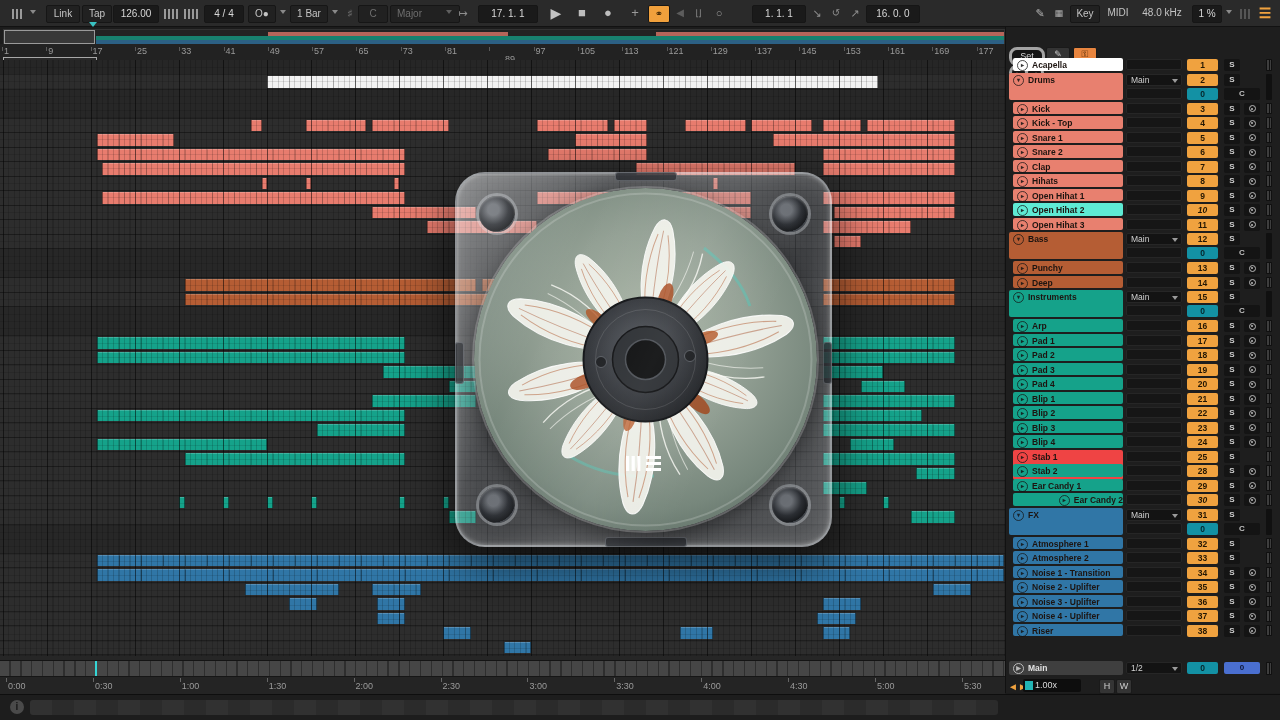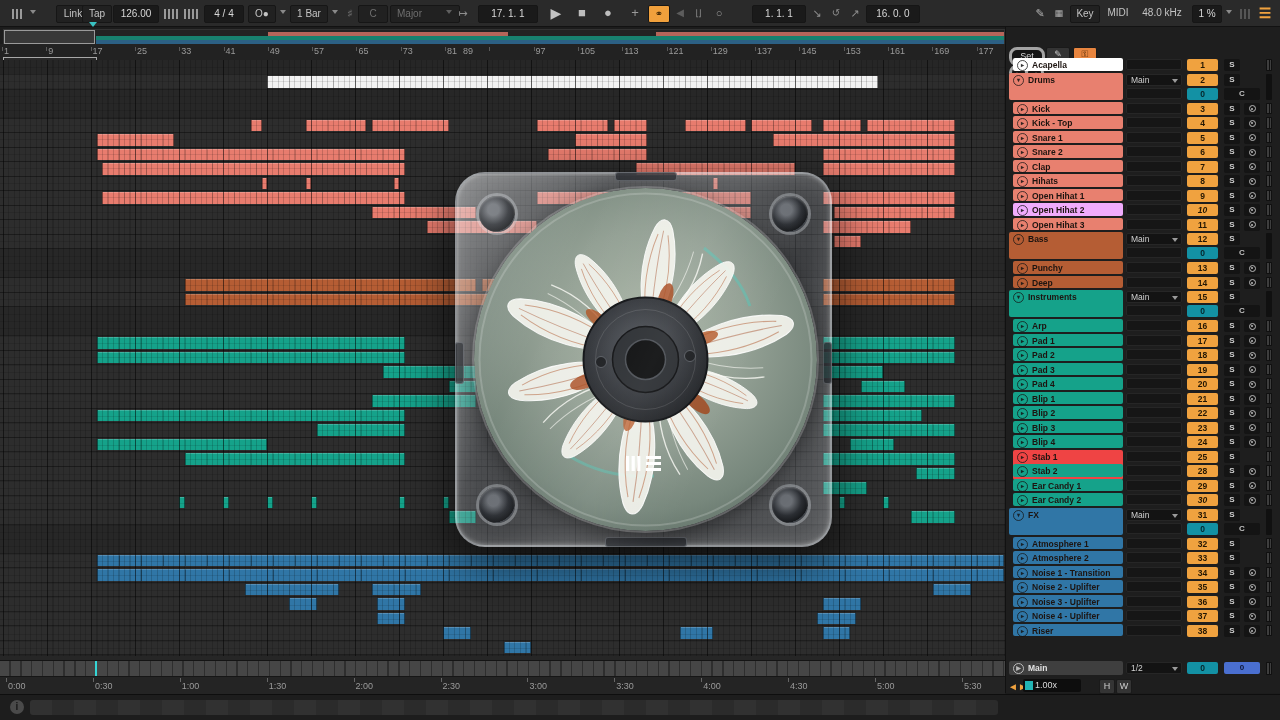--- a/index.html
+++ b/index.html
@@ -97,21 +97,21 @@
      box-shadow:0 0 0 2px rgba(255,255,255,0.22), 0 6px 22px rgba(0,0,0,0.45), inset 0 0 30px rgba(0,0,0,0.25);}
 </style>
 </head>
 <body>
 
 <div id="app">
 
   <div id="toolbar">
     <span class="ticon vbars" style="left:8px;width:18px;"><i></i><i></i><i></i></span>
     <span class="caret" style="left:30px;"></span>
-    <span class="tbox" style="left:46px;width:32px;margin-left:10px;">Link</span>
+    <span class="tbox" style="left:46px;width:32px;">Link</span>
     <span class="tbox" style="left:82px;width:28px;">Tap</span>
     <span class="tbox tnum" style="left:113px;width:44px;">126.00</span>
     <span class="ticon vbars" style="left:162px;width:18px;"><i></i><i></i><i></i><i></i></span>
     <span class="ticon vbars" style="left:182px;width:18px;"><i></i><i></i><i></i><i></i></span>
     <span class="tbox tnum" style="left:204px;width:38px;">4 / 4</span>
     <span class="tbox" style="left:248px;width:26px;">O●</span>
     <span class="caret" style="left:280px;"></span>
     <span class="tbox" style="left:290px;width:36px;">1 Bar</span>
     <span class="caret" style="left:332px;"></span>
     <span class="ticon" style="left:344px;width:12px;font-size:9px;color:#6e6e6e;">♯</span>
@@ -172,21 +172,21 @@
       <span class="barnum" style="left: 269.8px;">49</span>
       <span class="bartick" style="left: 312.1px;"></span>
       <span class="barnum" style="left: 314.1px;">57</span>
       <span class="bartick" style="left: 356.4px;"></span>
       <span class="barnum" style="left: 358.4px;">65</span>
       <span class="bartick" style="left: 400.7px;"></span>
       <span class="barnum" style="left: 402.7px;">73</span>
       <span class="bartick" style="left: 445px;"></span>
       <span class="barnum" style="left: 447px;">81</span>
       <span class="bartick" style="left: 489.3px;"></span>
-      <span class="barnum" style="left: 463px;">89</span>
+      <span class="barnum" style="left: 505px; margin-top: 8px;">89</span>
       <span class="bartick" style="left: 533.6px;"></span>
       <span class="barnum" style="left: 535.6px;">97</span>
       <span class="bartick" style="left: 577.9px;"></span>
       <span class="barnum" style="left: 579.9px;">105</span>
       <span class="bartick" style="left: 622.2px;"></span>
       <span class="barnum" style="left: 624.2px;">113</span>
       <span class="bartick" style="left: 666.5px;"></span>
       <span class="barnum" style="left: 668.5px;">121</span>
       <span class="bartick" style="left: 710.8px;"></span>
       <span class="barnum" style="left: 712.8px;">129</span>
@@ -534,21 +534,21 @@
           <div class="scell" style="top: 1px;">S</div>
           <div class="armcell" style="top: 1px;">
             <span class="armdot"></span>
           </div>
           <div class="meter" style="top: 1px; height: 11.5px;">
             <i style="left: 1px;"></i>
             <i style="left: 3.5px;"></i>
           </div>
         </div>
         <div class="trow" style="top: 176px; height: 13.5px;">
-          <div class="namecell" style="background: #f0abfc; height: 12.5px; left: 7px; width: 110px;">
+          <div class="namecell" style="background: #5eead4; height: 12.5px; left: 7px; width: 110px;">
             <span class="foldicon">▸</span>
             <span>Open Hihat 2</span>
           </div>
           <div class="iocell" style="top: 1px;"></div>
           <div class="numcell" style="top: 1px; font-style: italic;">10</div>
           <div class="scell" style="top: 1px;">S</div>
           <div class="armcell" style="top: 1px;">
             <span class="armdot"></span>
           </div>
           <div class="meter" style="top: 1px; height: 11.5px;">
@@ -813,21 +813,21 @@
           <div class="scell" style="top: 1px;">S</div>
           <div class="armcell" style="top: 1px;">
             <span class="armdot"></span>
           </div>
           <div class="meter" style="top: 1px; height: 11.5px;">
             <i style="left: 1px;"></i>
             <i style="left: 3.5px;"></i>
           </div>
         </div>
         <div class="trow" style="top: 466px; height: 13.5px;">
-          <div class="namecell" style="background: rgb(21, 162, 138); height: 12.5px; left: 7px; width: 110px;">
+          <div class="namecell" style="background: rgb(21, 162, 138); height: 12.5px; left: 7px; width: 110px; justify-content: flex-end;">
             <span class="foldicon">▸</span>
             <span>Ear Candy 2</span>
           </div>
           <div class="iocell" style="top: 1px;"></div>
           <div class="numcell" style="top: 1px; font-style: italic;">30</div>
           <div class="scell" style="top: 1px;">S</div>
           <div class="armcell" style="top: 1px;">
             <span class="armdot"></span>
           </div>
           <div class="meter" style="top: 1px; height: 11.5px;">

